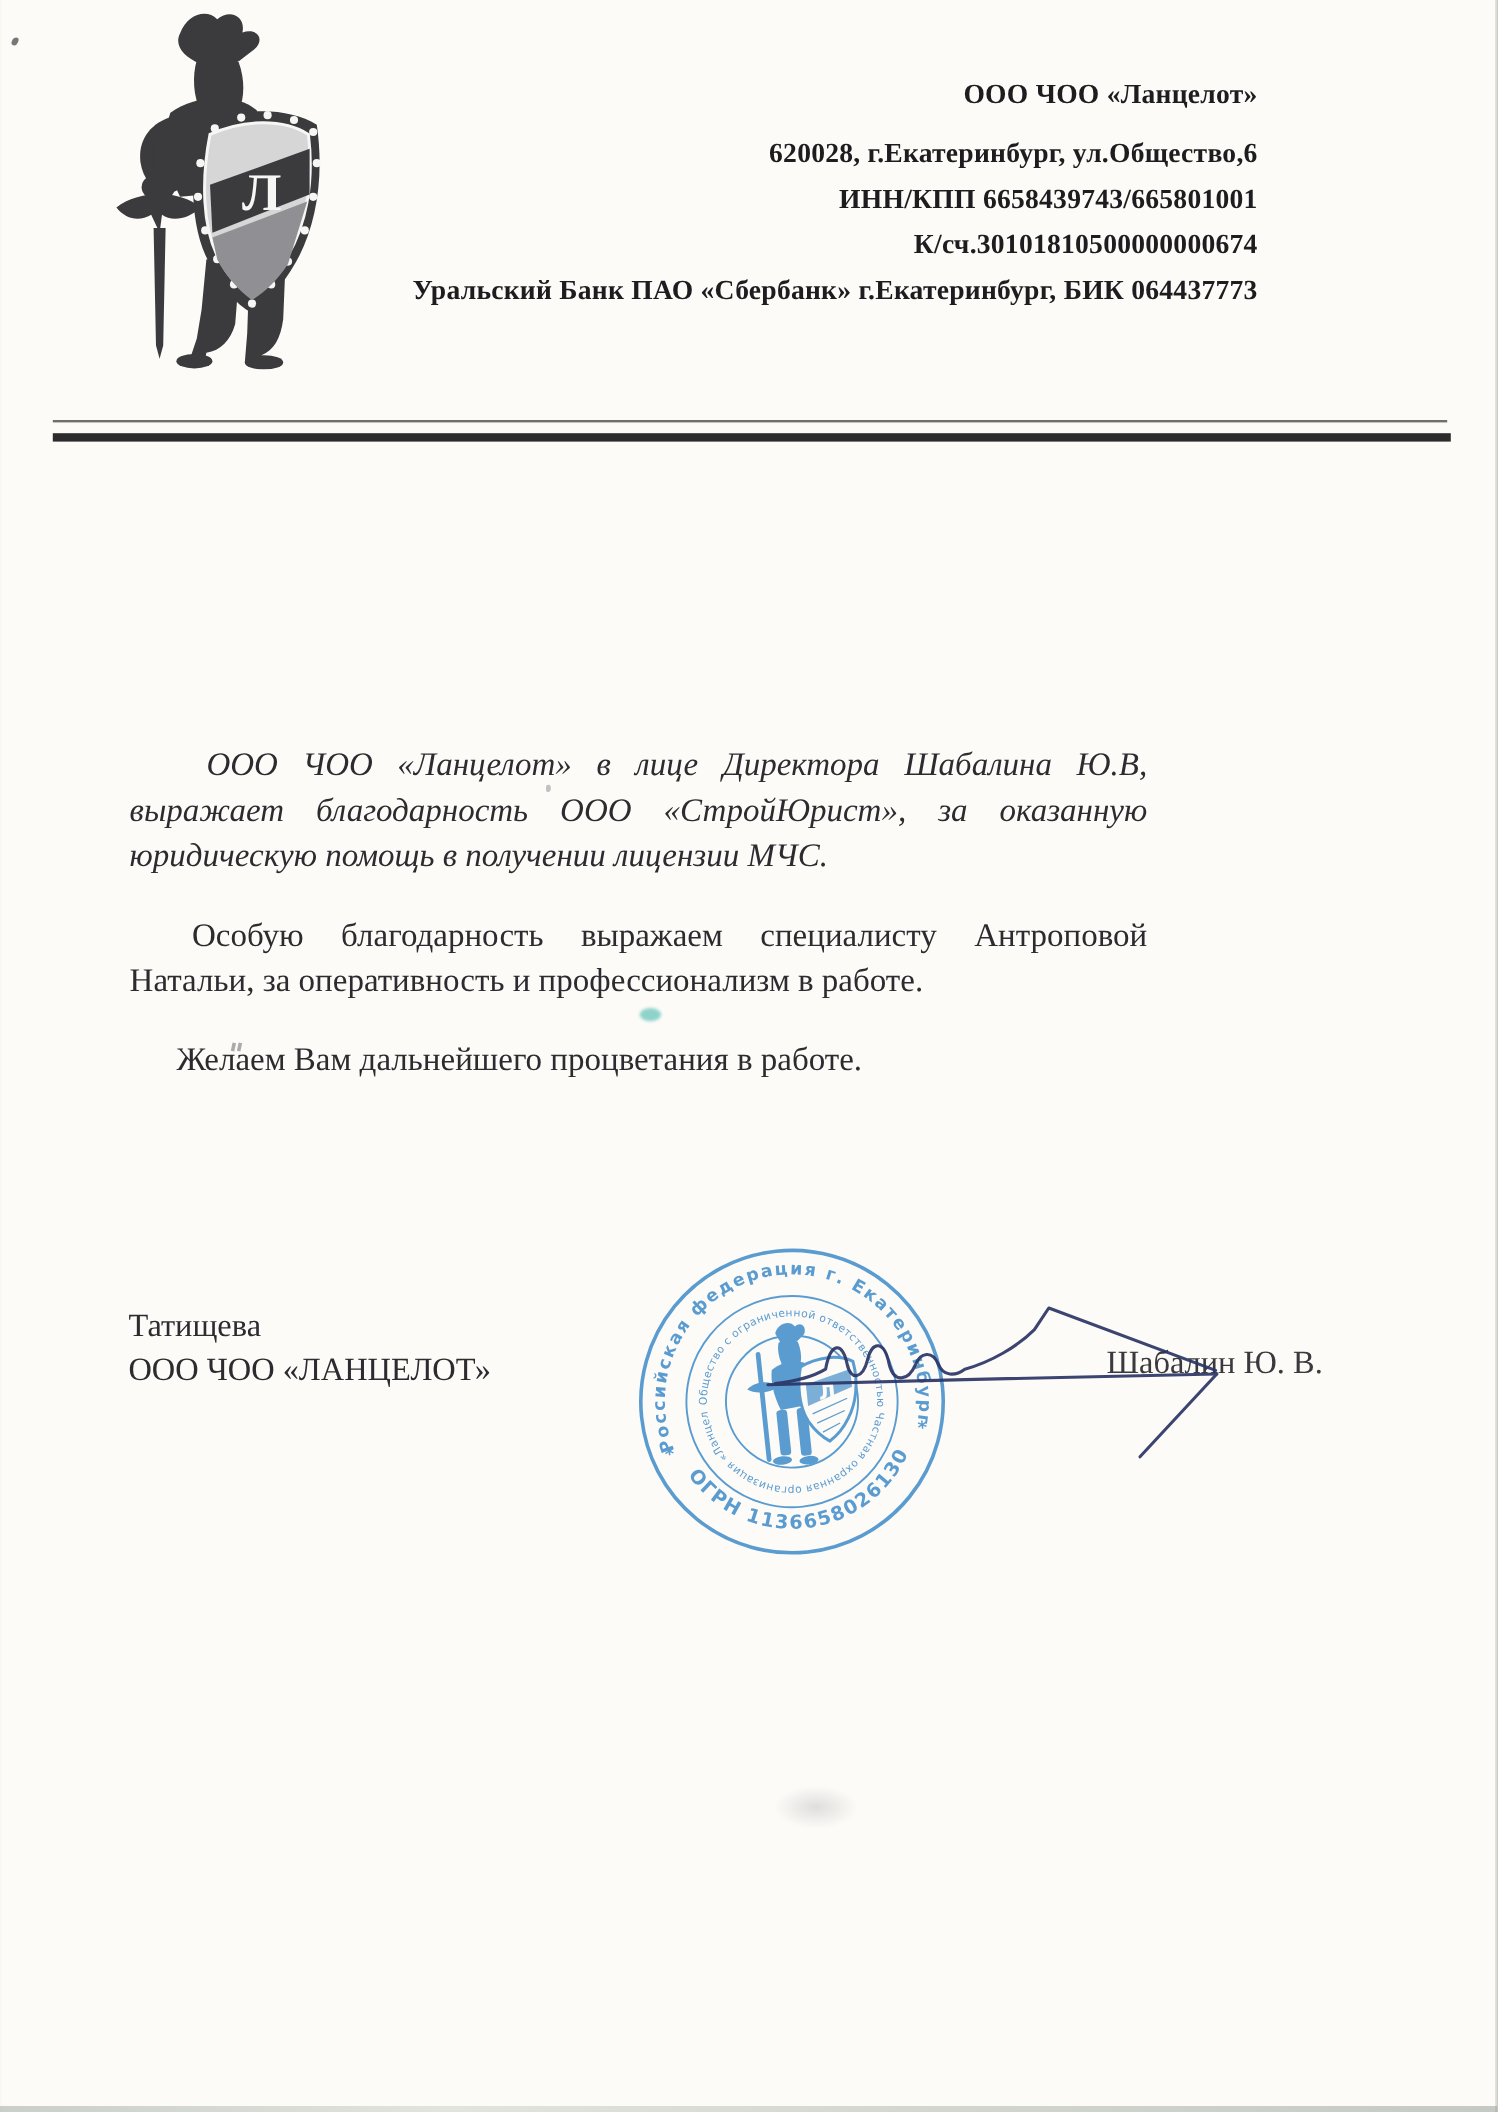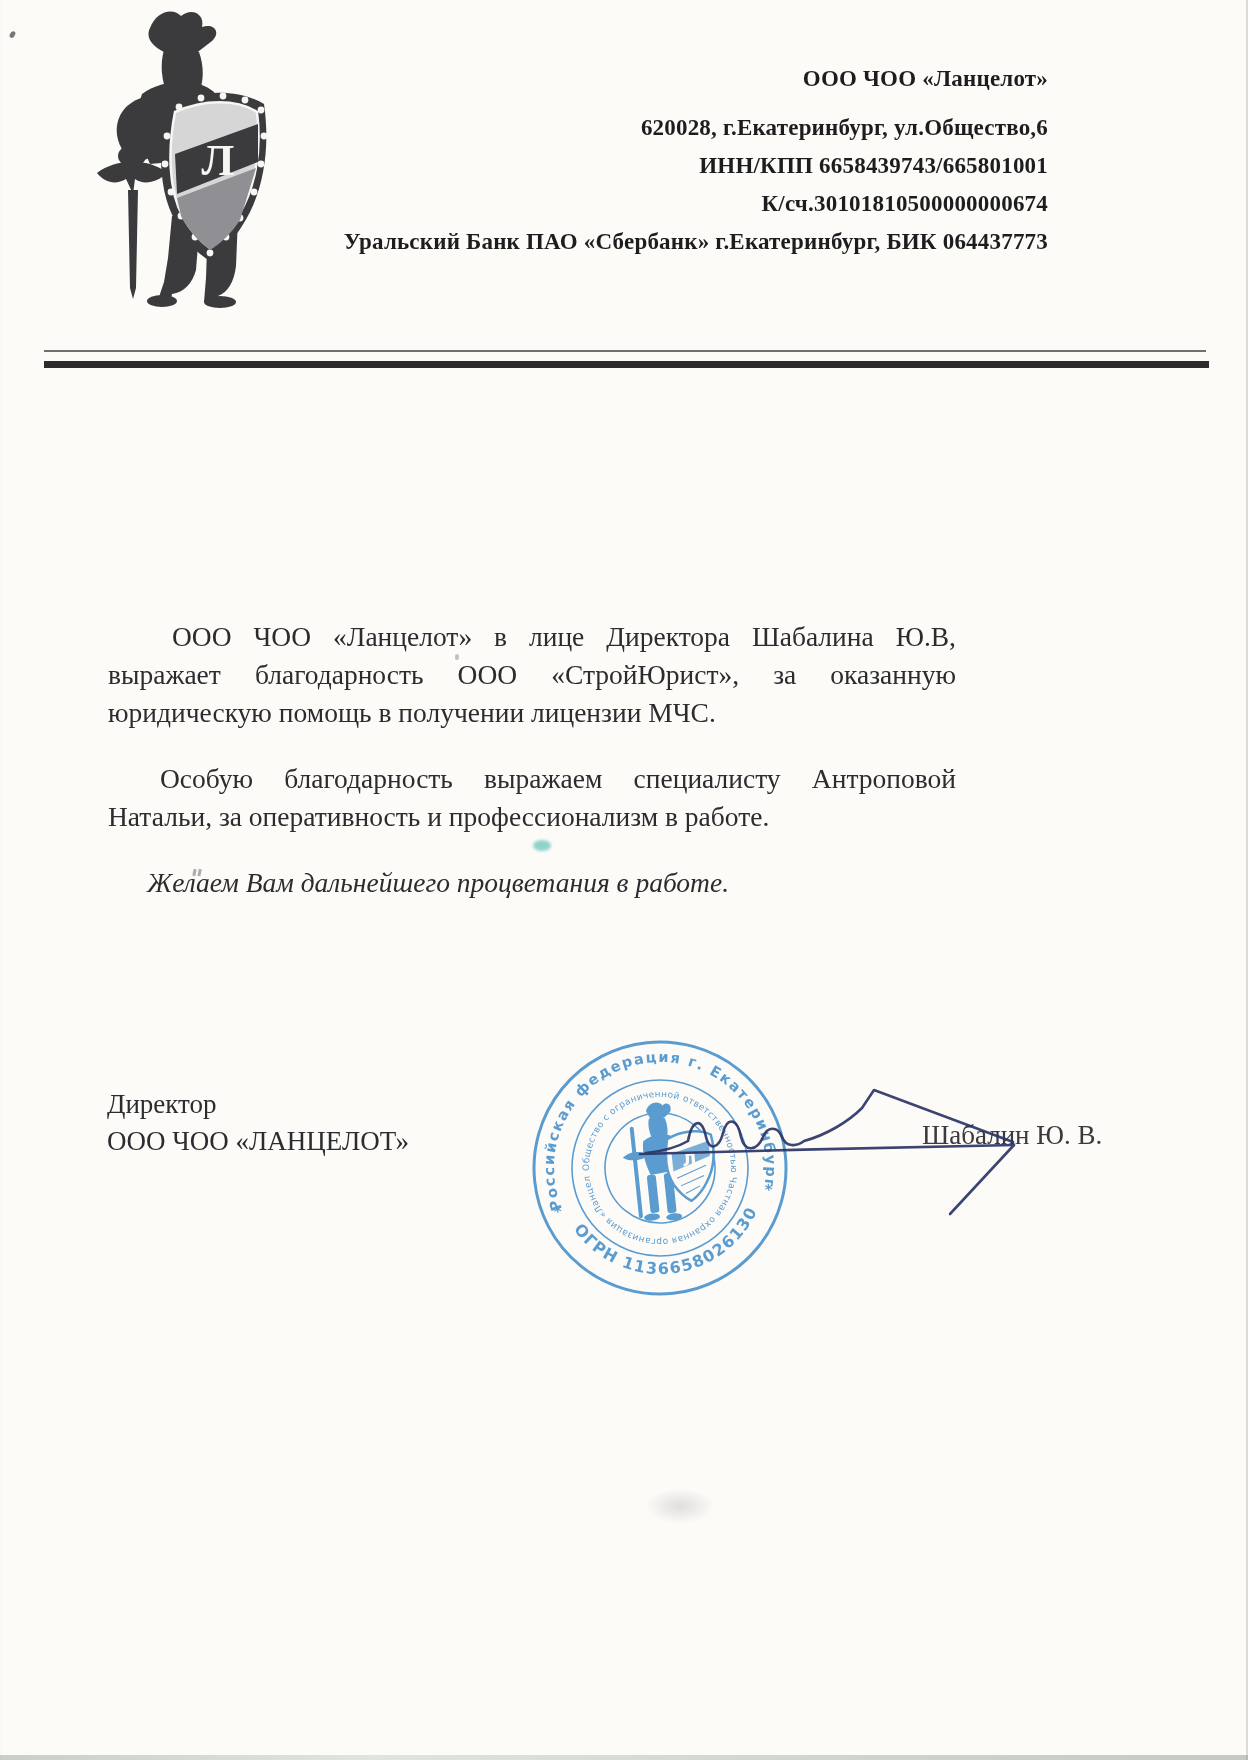--- a/index.html
+++ b/index.html
@@ -19,23 +19,23 @@
     position:absolute;top:60px;right:200px;width:760px;
     text-align:right;font-weight:bold;font-size:23px;line-height:38px;
     color:#1d1d20;letter-spacing:.2px;white-space:nowrap;
   }
   .header-block .hline:first-child{margin-bottom:11px;}
   .rule-thin{position:absolute;left:44px;top:350px;width:1162px;height:2px;background:#6f6f6f;}
   .rule-thick{position:absolute;left:44px;top:361px;width:1165px;height:7px;background:#2c2c2e;}
   
   .body-block{position:absolute;left:108px;top:618px;width:848px;font-size:27.5px;line-height:38px;color:#2c2c30;}
   .body-block p{margin:0 0 28px 0;}
-  .body-block p.p1{text-indent:64px;text-align:justify;}
+  .body-block p.p1{text-indent:64px;text-align:justify;font-style:italic;}
   .body-block p.p2{text-indent:52px;text-align:justify;margin-top:11px;}
-  .body-block p.p3{text-indent:39px;margin-bottom:16px;font-style:italic;}
+  .body-block p.p3{text-indent:39px;margin-bottom:16px;}
   
   .sign-title{position:absolute;left:107px;top:1086px;font-size:27px;line-height:37px;color:#2c2c30;}
   .sign-name{position:absolute;left:922px;top:1120px;font-size:27px;color:#3a3a3e;}
   
   .seal{position:absolute;left:520px;top:1028px;width:280px;height:280px;transform:rotate(-6deg);opacity:.9;}
   .seal text{font-family:"DejaVu Sans","Liberation Sans",sans-serif;}
   .seal .big-arc{font-size:14.5px;font-weight:bold;letter-spacing:1.6px;}
   .seal .ogrn{font-size:16px;font-weight:bold;letter-spacing:1.4px;}
   .seal .small-arc{font-size:9px;letter-spacing:.35px;}
   .seal .star{font-size:15px;font-weight:bold;}
@@ -123,21 +123,21 @@
   <div class="rule-thin"></div>
   <div class="rule-thick"></div>
 
   <div class="body-block">
     <p class="p1">ООО ЧОО «Ланцелот» в лице Директора Шабалина Ю.В,  выражает благодарность ООО «СтройЮрист», за оказанную юридическую помощь в получении лицензии МЧС.</p>
     <p class="p2">Особую благодарность выражаем специалисту Антроповой Натальи, за оперативность и профессионализм в работе.</p>
     <p class="p3">Желаем Вам  дальнейшего процветания в работе.</p>
   </div>
 
   <div class="sign-title">
-    <div>Директор</div>
+    <div>Татищева</div>
     <div>ООО ЧОО «ЛАНЦЕЛОТ»</div>
   </div>
   <div class="sign-name">Шабалин Ю. В.</div>
 
   <svg class="seal" viewBox="0 0 280 280" aria-hidden="true">
     <defs>
       <path id="arcTop" d="M 37.6,167.4 A 106,106 0 1 1 242.4,167.4" fill="none"></path>
       <path id="arcBottom" d="M 50.1,196.2 A 106,106 0 0 0 229.9,196.2" fill="none"></path>
       <path id="arcInner" d="M 69,140 A 71,71 0 1 1 211,140 A 71,71 0 1 1 69,140" fill="none"></path>
     </defs>

